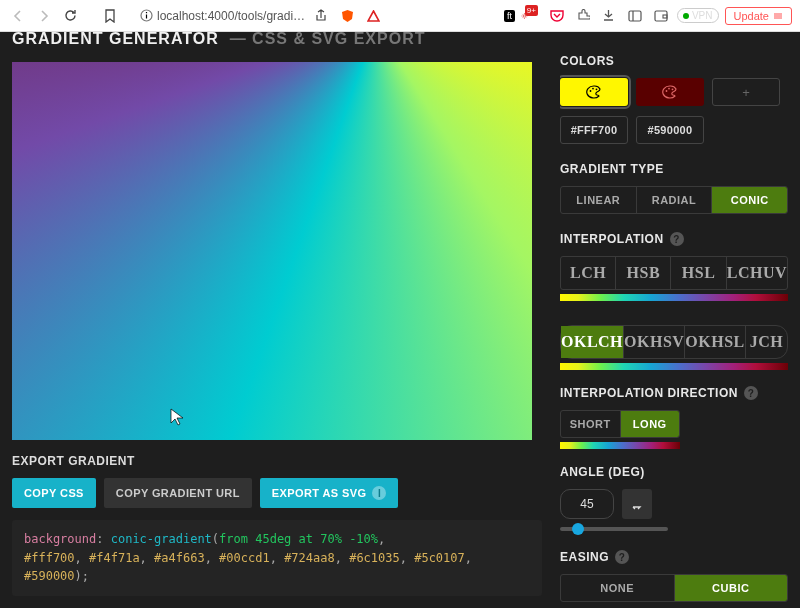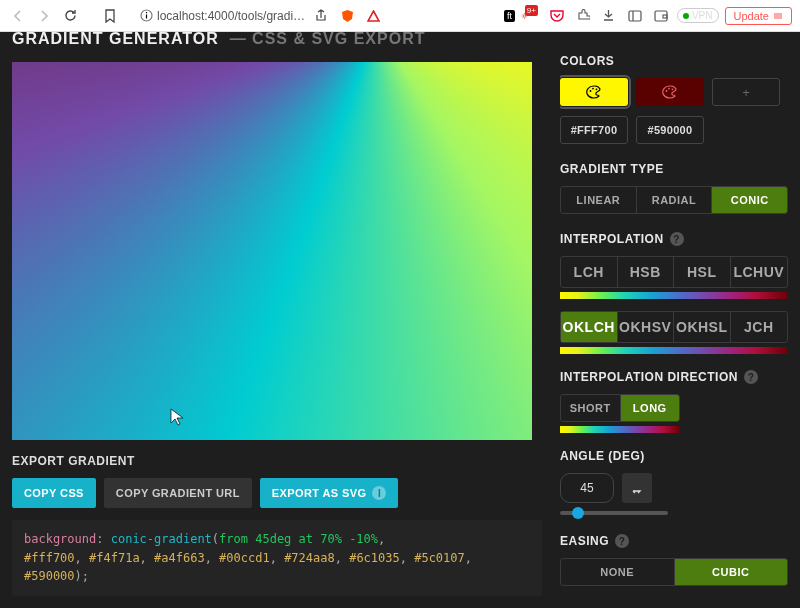--- a/index.html
+++ b/index.html
@@ -188,21 +188,22 @@
 
   .interp-grid {
     display:grid;
     grid-template-columns: repeat(4, 1fr);
     border:1px solid #3a3a3a; border-radius:3px;
     margin-top:10px;
   }
   .interp-grid .seg {
     border-right:1px solid #3a3a3a;
     border-bottom:1px solid #3a3a3a;
-    font-size:14px;
+    font-size:16px;
+    font-family:Liberation Serif, serif;
   }
   .interp-grid .seg:nth-child(4n){ border-right:none; }
   .interp-grid .seg:nth-last-child(-n+4){ border-bottom:none; }
 
   .rainbow {
     height:7px; margin-top:4px;
     background: linear-gradient(90deg,
       #fff700 0%, #e6f21a 8%, #6cf04e 18%, #1fd5b4 28%,
       #17a4d3 40%, #4a6fcc 52%, #7a45a8 64%, #a2207a 76%,
       #b00e3b 86%, #6b0006 100%);
@@ -403,21 +404,21 @@
       <span>INTERPOLATION</span>
       <span class="help">?</span>
     </div>
     <div class="interp-grid" id="interp-grid">
         <div class="seg">LCH</div>
         <div class="seg">HSB</div>
         <div class="seg">HSL</div>
         <div class="seg">LCHUV</div>
       </div>
     <div class="rainbow"></div>
-    <div class="interp-grid" id="interp-grid2" style="margin-top:12px;">
+    <div class="interp-grid" id="interp-grid2" style="margin-top:24px;border-radius:12px;">
         <div class="seg active">OKLCH</div>
         <div class="seg">OKHSV</div>
         <div class="seg">OKHSL</div>
         <div class="seg">JCH</div>
       </div>
     <div class="rainbow"></div>
 
     <div class="sect-label mt16">
       <span>INTERPOLATION DIRECTION</span>
       <span class="help">?</span>

